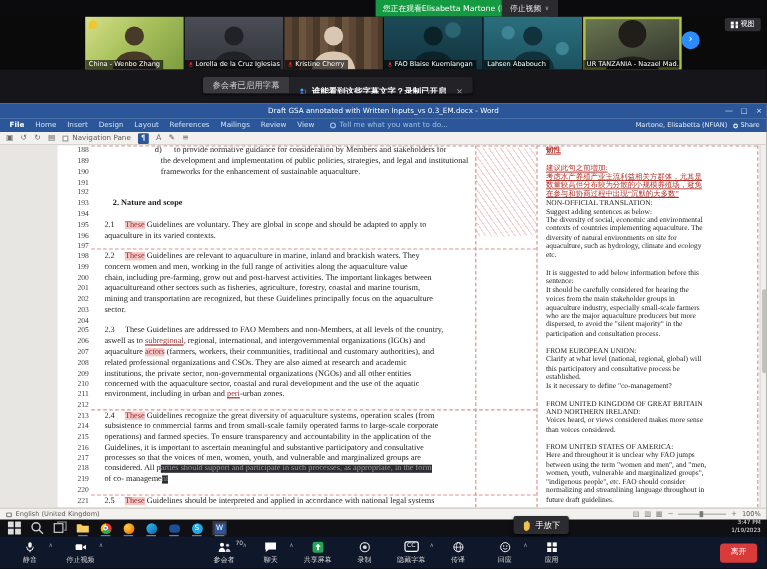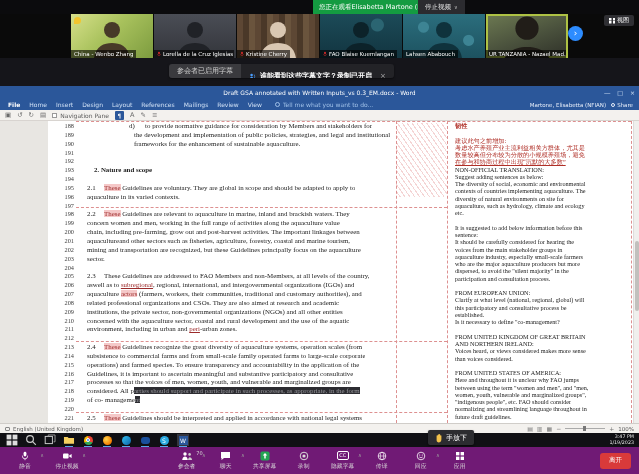--- a/index.html
+++ b/index.html
@@ -101,21 +101,21 @@
 
   
   .taskbar{position:absolute;left:0;top:433px;width:639px;height:14px;background:#101014;display:flex;align-items:center;gap:7px;padding-left:6px}
   .tbi{width:12px;height:12px;display:flex;align-items:center;justify-content:center;position:relative;flex:none}
   .tbi.run:after{content:"";position:absolute;left:2px;bottom:-1px;width:8px;height:1.5px;background:#5aa7e8}
   .tbi.cur{background:#35353d}
   .clock{margin-left:auto;margin-right:5px;color:#e8e8e8;font-size:4.8px;line-height:5.6px;text-align:right}
   .lowerhand{position:absolute;left:428px;top:430px;height:15px;background:#2c2c30;border-radius:2px;color:#fff;font-size:7px;display:flex;align-items:center;gap:3px;padding:0 7px;z-index:50;box-shadow:0 1px 2px rgba(0,0,0,.6)}
 
   
-  .ztb{position:absolute;left:0;top:447px;width:639px;height:27px;background:#701a75;display:flex;align-items:center}
+  .ztb{position:absolute;left:0;top:447px;width:639px;height:27px;background:#0f172a;display:flex;align-items:center}
   .zgrpL{display:flex;gap:16px;margin-left:12px}
   .zgrpC{display:flex;gap:13px;margin:0 auto;padding-left:30px}
   .zitem{position:relative;display:flex;flex-direction:column;align-items:center;gap:1px;min-width:26px}
   .zicon{height:10px;display:flex;align-items:center;justify-content:center}
   .zicon svg{height:10px}
   .zlabel{color:#d9d9d9;font-size:5.8px;white-space:nowrap}
   .zcaret{position:absolute;right:-6px;top:1px;color:#9a9a9a;font-size:5px}
   .zbadge{position:absolute;right:-3px;top:-1px;color:#d9d9d9;font-size:5px}
   .leave{margin-left:auto;margin-right:8px;background:#d93a3a;color:#fff;font-size:6.5px;height:16px;display:flex;align-items:center;padding:0 9px;border-radius:3px}
   .ccbox{border:1px solid #fff;border-radius:2px;color:#fff;font-size:5px;padding:0 1.5px;line-height:7px}

